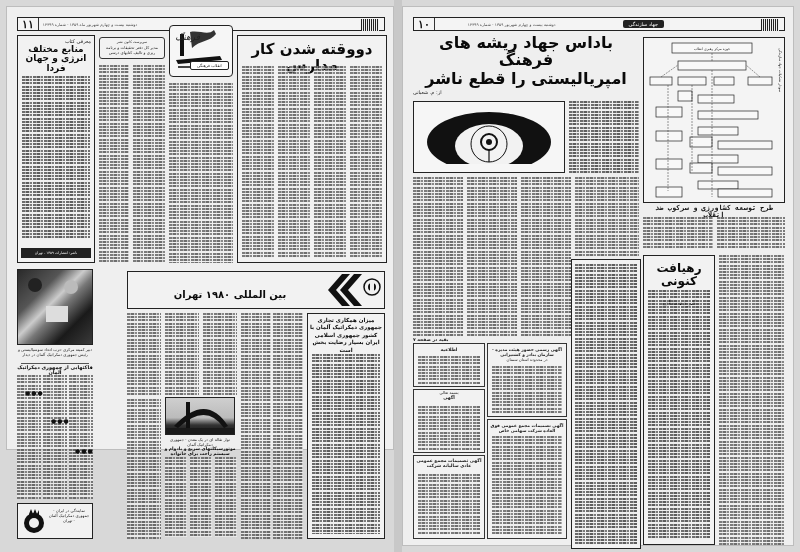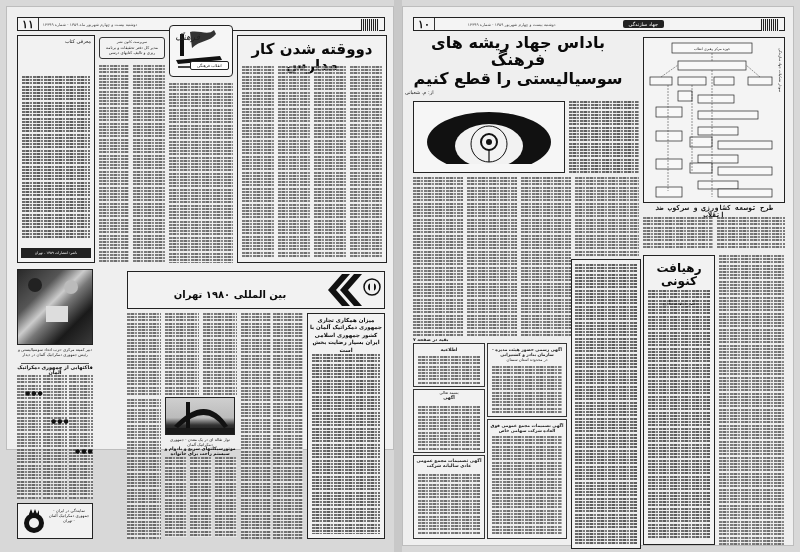--- a/index.html
+++ b/index.html
@@ -65,20 +65,21 @@
 <div class="page page-left">
 
   <div class="header-bar" style="left:10px; top:10px; width:368px; height:14px;">
     <span class="page-num">۱۱</span>
     <span class="dateline">دوشنبه بیست و چهارم شهریور ماه ۱۳۵۹ - شماره ۱۲۳۹۹</span>
   </div>
   <div class="masthead-logo" style="right:14px; top:12px;"></div>
 
   <div class="box" style="left:10px; top:28px; width:78px; height:228px;">
     <div class="kicker" style="text-align:right; padding:2px 3px 0;">معرفی کتاب</div>
+    <div class="headline" style="font-size:9px; padding:1px 2px;">منابع مختلف انرژی و جهان فردا</div>
     <div class="textcol dense" style="left:4px; top:40px; width:68px; height:162px;"></div>
     <div style="position:absolute; left:3px; bottom:4px; width:70px; height:10px; background:#222; color:#fff; font-size:3.5px; direction:rtl; text-align:center; line-height:10px;">ناشر: انتشارات ۱۳۵۹ - تهران</div>
   </div>
 
   <div class="box-thin" style="left:92px; top:30px; width:66px; height:22px; border-radius:3px;">
     <div class="caption" style="font-size:3.5px; margin-top:2px;">سرپرست کانون نشر</div>
     <div class="caption">مدیر کل دفتر تحقیقات و برنامه</div>
     <div class="caption">ریزی و تالیف کتابهای درسی</div>
   </div>
   <div class="textcol" style="left:92px; top:58px; width:30px; height:198px;"></div>
@@ -170,23 +171,23 @@
 <div class="page page-right">
 
   <div class="header-bar" style="left:10px; top:10px; width:372px; height:14px;gap:29px;">
     <span class="page-num">۱۰</span>
     <span class="dateline">دوشنبه بیست و چهارم شهریور ۱۳۵۹ - شماره ۱۲۳۹۹</span>
     <span style="flex:1;"></span>
     <span class="section-chip" style="margin-right:120px;">جهاد سازندگی</span>
   </div>
   <div class="masthead-logo" style="right:14px; top:12px;"></div>
 
-  <div style="position:absolute; left:2px; top:28px; width:226px; height:60px;">
+  <div style="position:absolute; left:10px; top:28px; width:226px; height:60px;">
     <div class="headline" style="font-size:16px;">باداس جهاد ریشه های فرهنگ</div>
-    <div class="headline" style="font-size:16px; margin-top:2px;">سوسیالیستی را قطع کنیم</div>
+    <div class="headline" style="font-size:16px; margin-top:2px;">امپریالیستی را قطع ناشر</div>
     <div class="kicker" style="text-align:left; margin-top:2px;">از: م. شعبانی</div>
   </div>
 
   <div class="box" style="left:10px; top:94px; width:152px; height:72px; background:#f6f6f6;">
     <svg width="150" height="70" viewBox="0 0 150 70">
       <ellipse cx="75" cy="40" rx="62" ry="30" fill="#111"></ellipse>
       <ellipse cx="75" cy="44" rx="34" ry="22" fill="#f2f2f2"></ellipse>
       <circle cx="75" cy="42" r="18" fill="none" stroke="#111" stroke-width="1"></circle>
       <circle cx="75" cy="40" r="8" fill="none" stroke="#111" stroke-width="2"></circle>
       <circle cx="75" cy="40" r="3" fill="#111"></circle>

